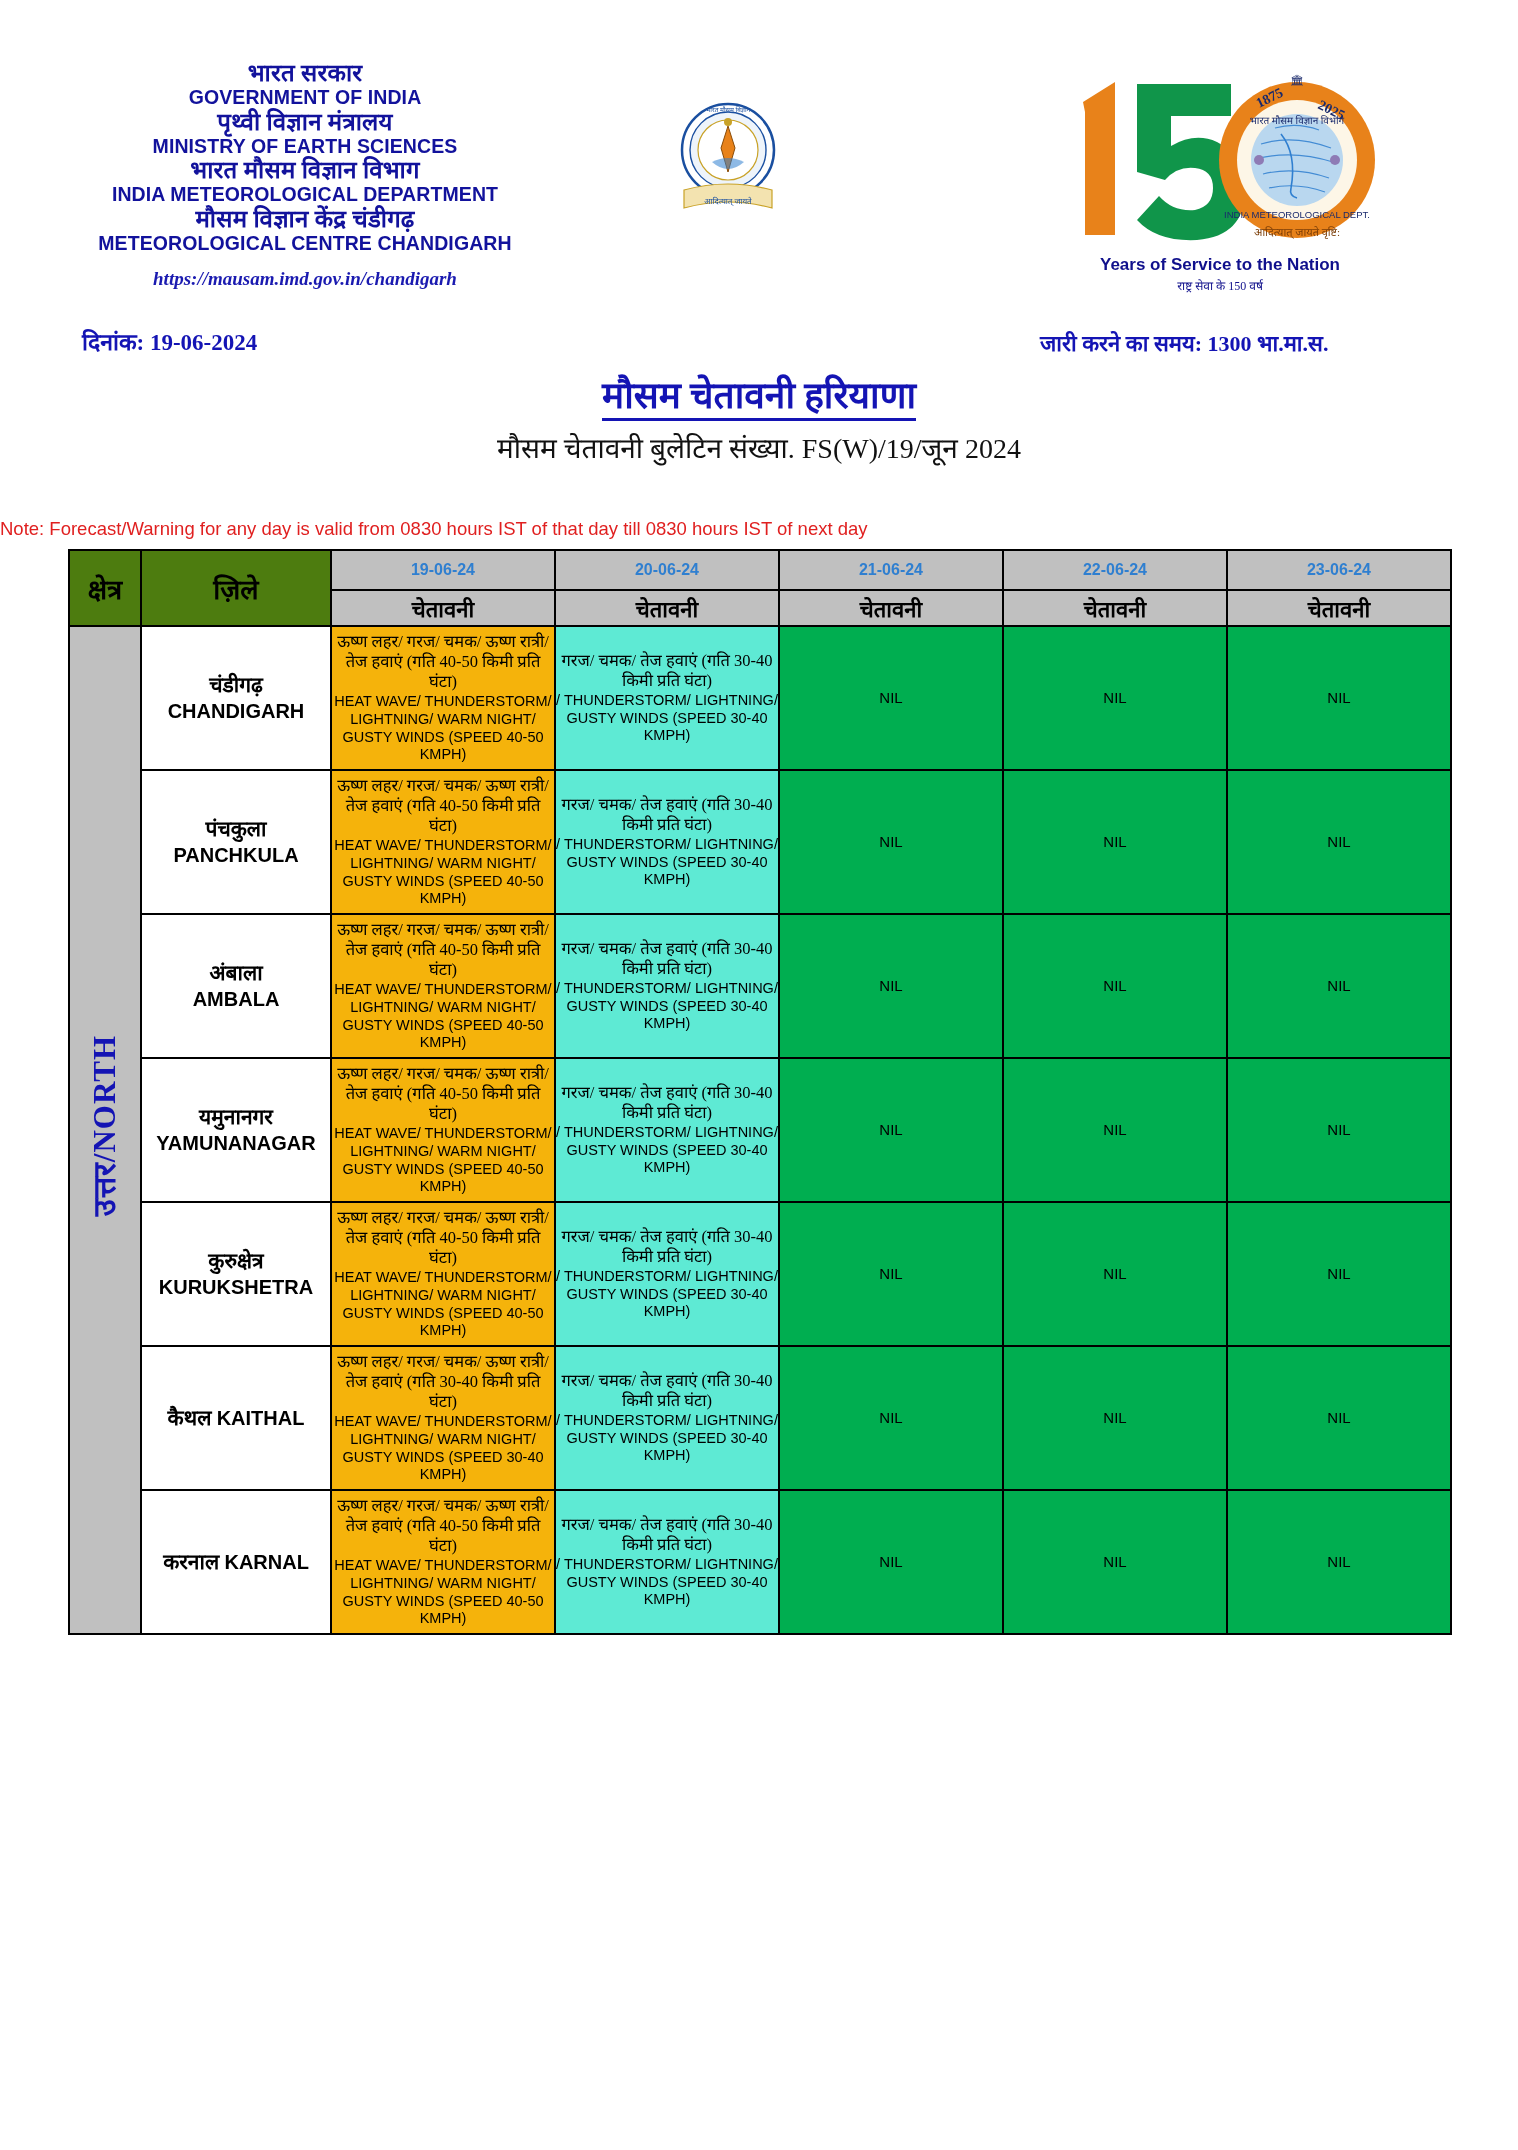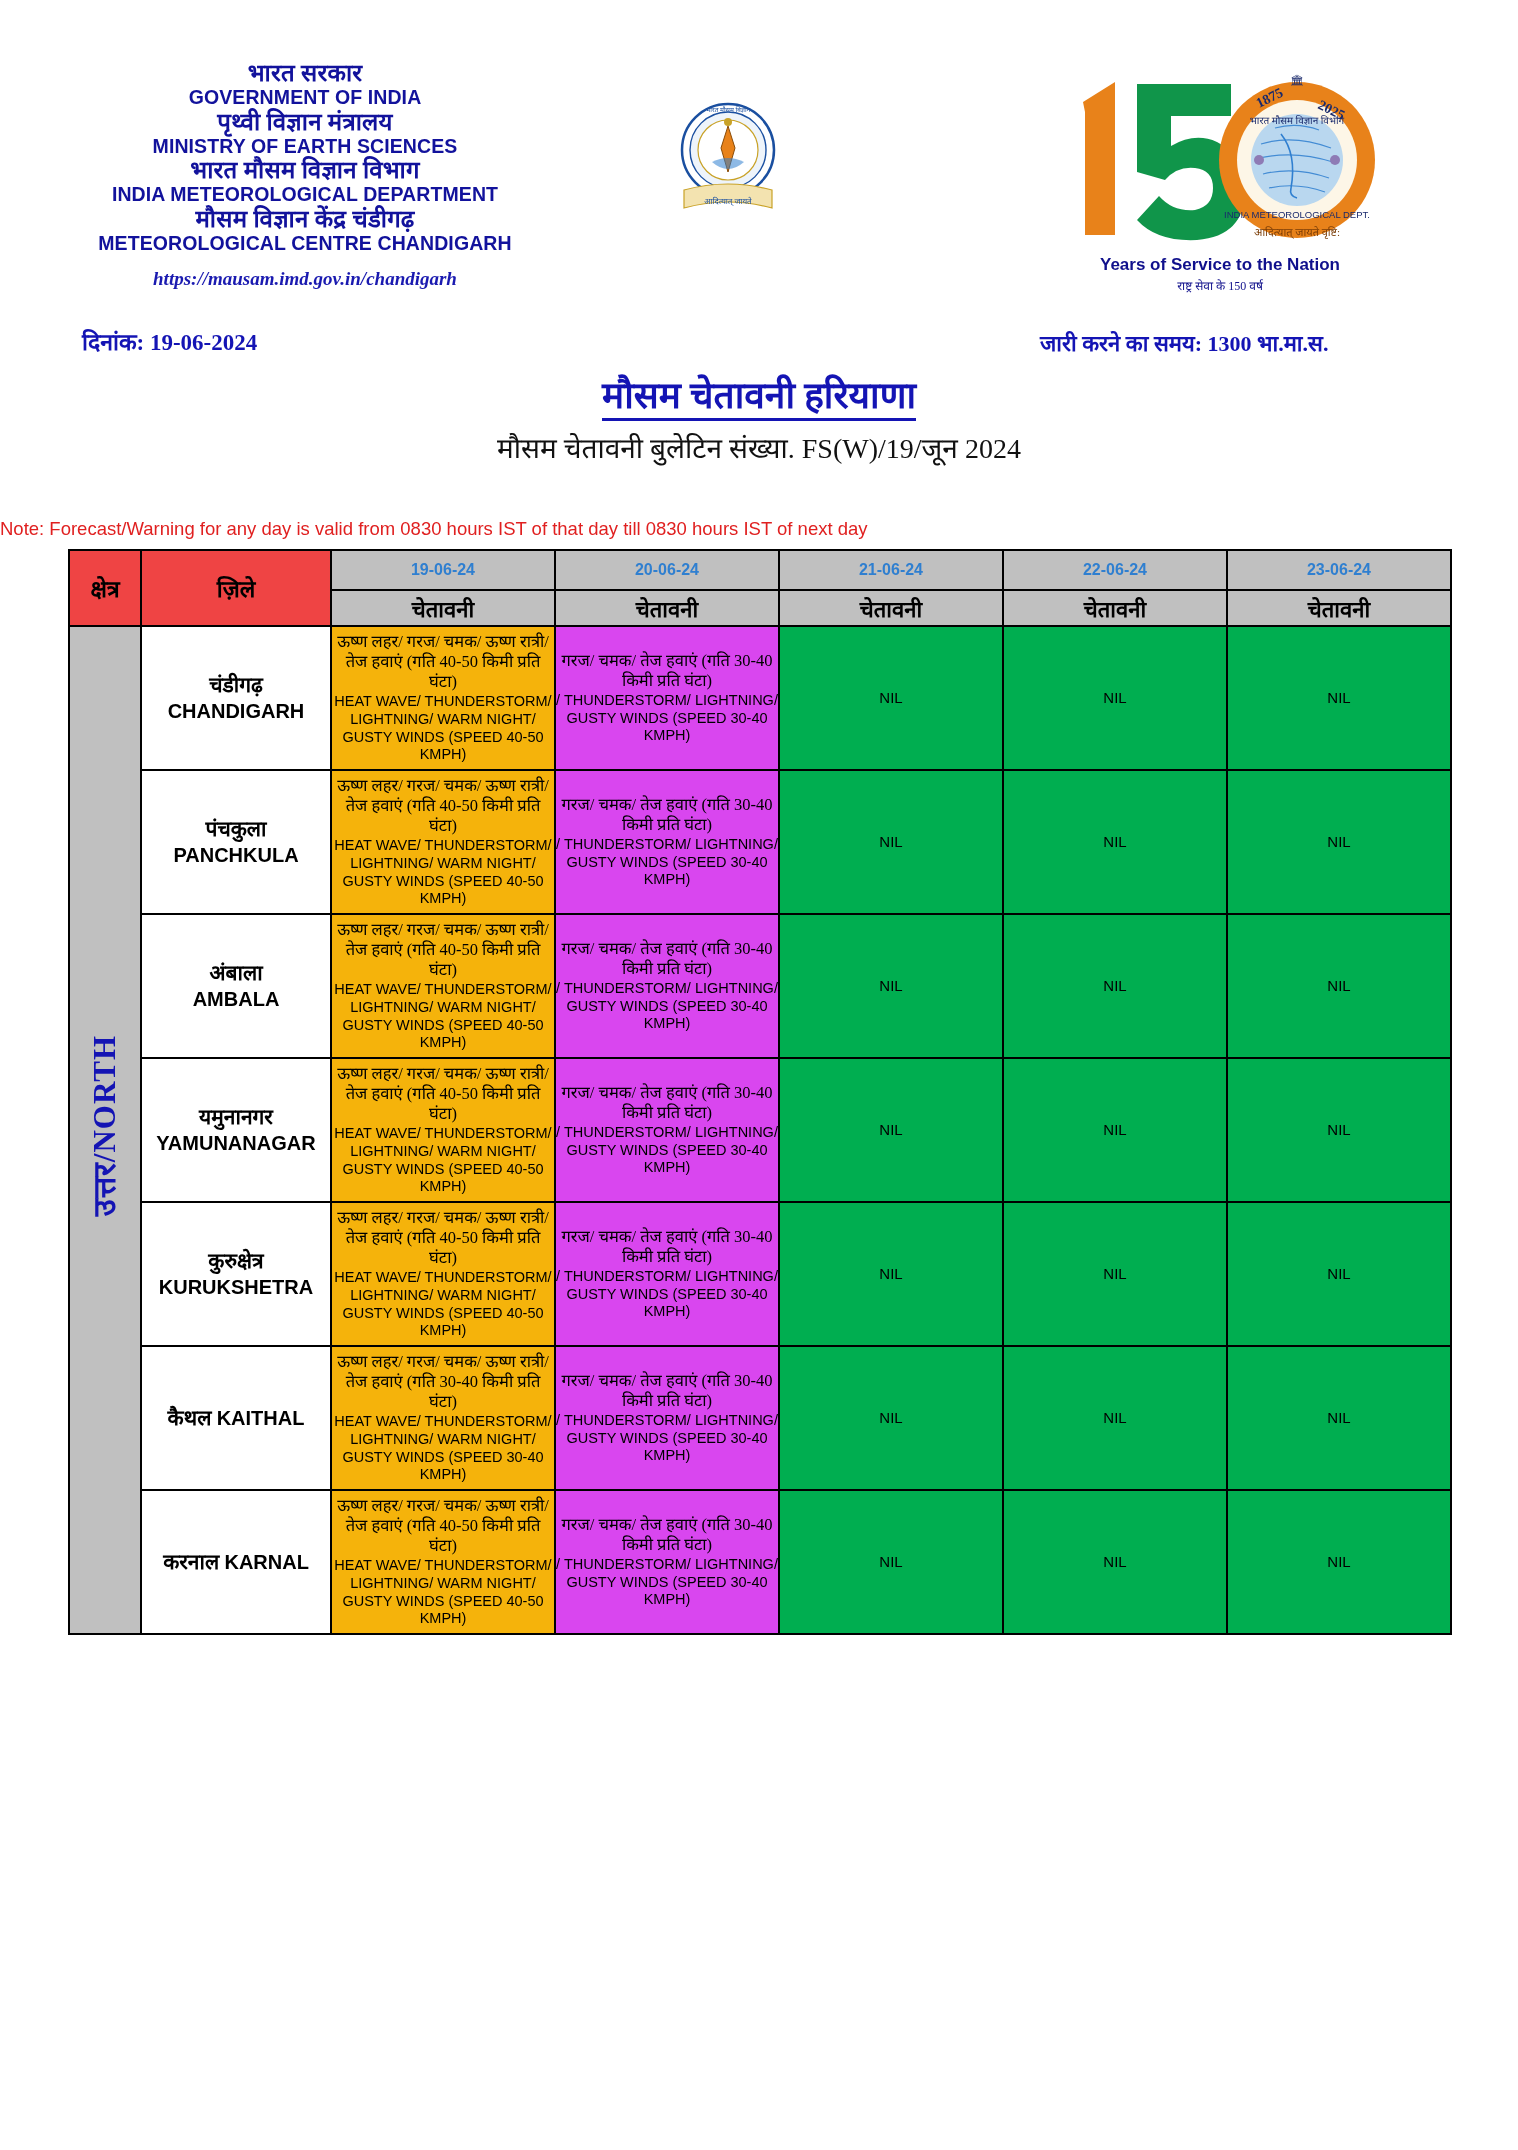--- a/index.html
+++ b/index.html
@@ -173,24 +173,24 @@
     border: 2px solid #000;
     padding: 0;
     vertical-align: middle;
     text-align: center;
   }
   .col-region { width: 72px; }
   .col-district { width: 190px; }
   .col-day { width: 224px; }
 
   th.hdr {
-    background: #ef4444;
-    font-family: "Liberation Serif", serif;
-    font-weight: bold;
-    font-size: 23px;
+    background: #4d7c0f;
+    font-family: "Liberation Serif", serif;
+    font-weight: bold;
+    font-size: 27px;
     color: #000;
     height: 38px;
   }
   th.hdr-date {
     background: #c0c0c0;
     font-family: "Liberation Sans", sans-serif;
     font-weight: bold;
     font-size: 16px;
     color: #2f7fd0;
     height: 38px;
@@ -231,21 +231,21 @@
     font-family: "Liberation Sans", sans-serif;
     font-weight: bold;
     font-size: 20px;
   }
 
   td.cell {
     padding: 4px 4px;
     line-height: 1.22;
   }
   td.cell.orange { background: #f5b30b; }
-  td.cell.yellow { background: #d946ef; }
+  td.cell.yellow { background: #5eead4; }
   td.cell.green  { background: #00ae50; }
 
   .warn-hi {
     font-family: "Liberation Serif", serif;
     font-size: 16.5px;
     color: #000;
     display: block;
   }
   .warn-en {
     font-family: "Liberation Sans", sans-serif;

